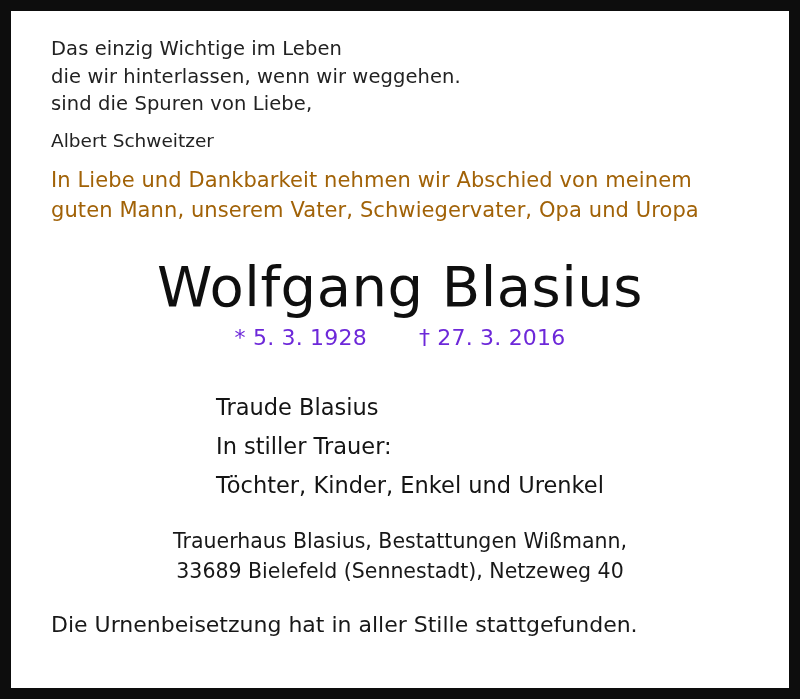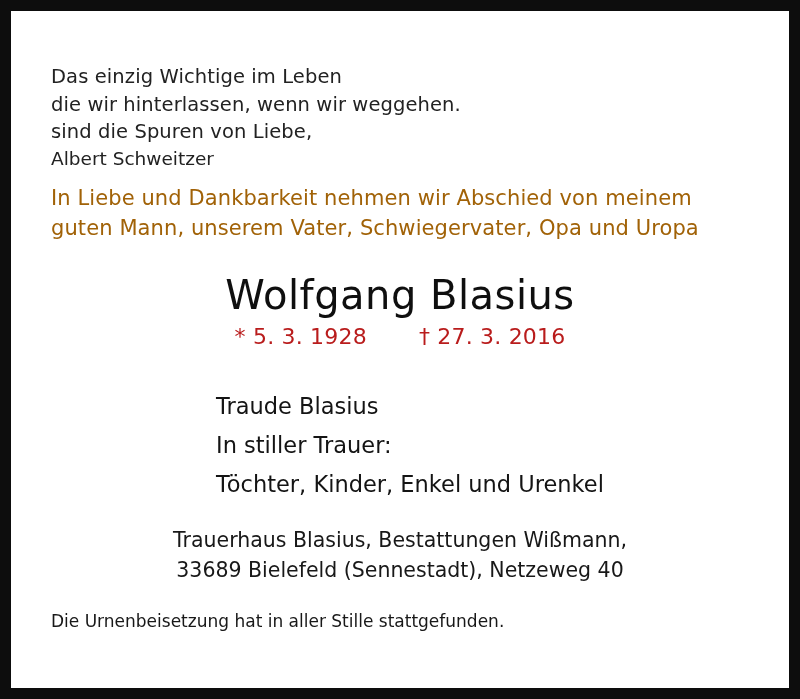--- a/index.html
+++ b/index.html
@@ -13,63 +13,63 @@
     font-family: "DejaVu Sans", sans-serif;
     color: #1a1a1a;
     overflow: hidden;
   }
   .obituary {
     box-sizing: border-box;
     width: 800px;
     height: 699px;
     background: #ffffff;
     border: 11px solid #0d0d0d;
-    padding: 48px 40px 20px 40px;
+    padding: 20px 40px 20px 40px;
     display: flex;
     flex-direction: column;
   }
   .quote {
     margin-top: 4px;
     font-size: 19.5px;
     line-height: 1.42;
     letter-spacing: 0.1px;
     color: #222;
   }
   .quote-line {
     white-space: pre;
   }
   .quote-author {
-    margin-top: 2px;
+    margin-top: 12px;
     font-size: 18.5px;
     color: #222;
   }
   .intro {
     margin-top: 15px;
     font-size: 21px;
     line-height: 1.42;
     letter-spacing: 0.1px;
     color: #a16207;
   }
   .intro-line {
     white-space: pre;
   }
   .name {
     margin-top: 28px;
     text-align: center;
-    font-size: 40px;
+    font-size: 56px;
     letter-spacing: 0.5px;
     color: #0f0f0f;
     font-weight: 400;
     white-space: pre;
   }
   .dates {
     margin-top: 6px;
     text-align: right;
     font-size: 22px;
-    color: #b91c1c;
+    color: #6d28d9;
     letter-spacing: 0.2px;
     display: flex;
     justify-content: center;
     gap: 52px;
   }
   .dates span {
     white-space: pre;
   }
   .mourning {
     margin-top: 38px;
@@ -86,21 +86,21 @@
     font-size: 20.5px;
     line-height: 1.45;
     color: #181818;
     text-align: center;
   }
   .footer div {
     white-space: pre;
   }
   .note {
     margin-top: 26px;
-    font-size: 17px;
+    font-size: 22px;
     color: #181818;
     white-space: pre;
   }
 </style>
 </head>
 <body>
 
 <div class="obituary">
 
   <div class="quote">

